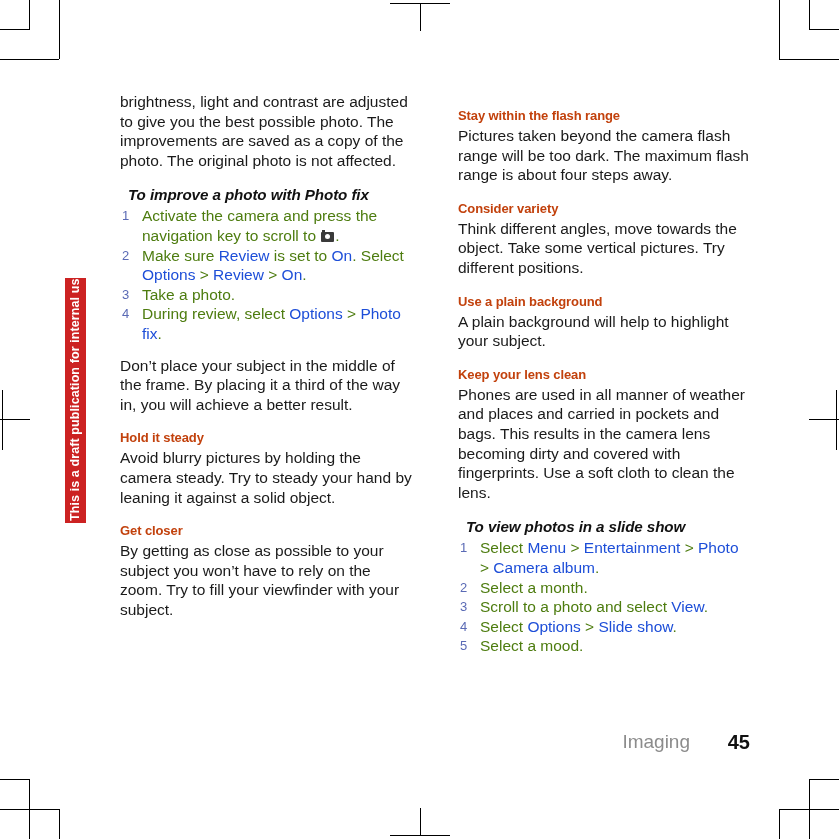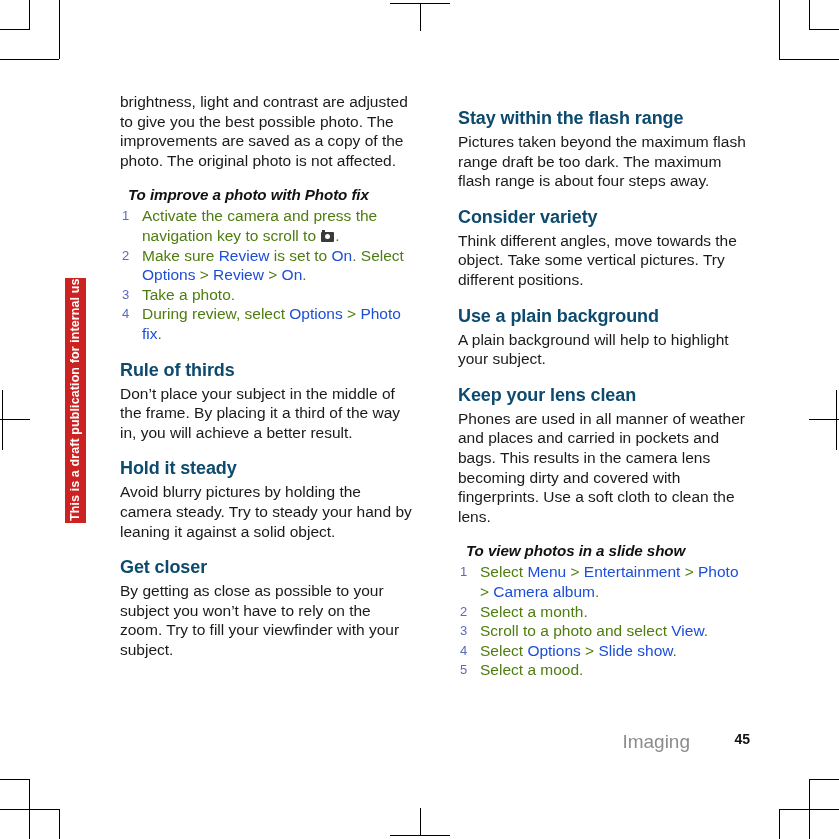--- a/index.html
+++ b/index.html
@@ -68,23 +68,23 @@
   }
   h2.section-heading {
     margin: 20px 0 12px 0;
     font-size: 19.5px;
     font-weight: bold;
     color: #3b4fa4;
     letter-spacing: -0.2px;
   }
   h3.sub-heading {
     margin: 16px 0 3px 0;
-    font-size: 18px;
-    font-weight: bold;
-    color: #0c4a6e;
+    font-size: 13px;
+    font-weight: bold;
+    color: #c2410c;
     letter-spacing: -0.1px;
   }
   h3.task-heading {
     margin: 16px 0 3px 8px;
     font-size: 15.2px;
     font-weight: bold;
     font-style: italic;
     color: #111111;
     letter-spacing: -0.1px;
   }
@@ -154,21 +154,21 @@
     position: absolute;
     right: 60px;
     top: 0;
     font-size: 19px;
     color: #8c8c8c;
   }
   #footer-page-number {
     position: absolute;
     right: 0;
     top: 0;
-    font-size: 14px;
+    font-size: 20px;
     font-weight: bold;
     color: #111111;
   }
 </style>
 </head>
 <body>
 
 <div>
 
   <div class="crop v" style="left:29px;  top:0px;   height:30px;"></div>
@@ -216,35 +216,34 @@
 
     <ol class="steps" id="left-steps">
         <li><span class="sep">Activate the camera and press the navigation key to scroll to </span><span class="camera-glyph"></span><span class="sep">.</span></li>
         <li><span class="sep">Make sure </span><span class="ui-ref">Review</span><span class="sep"> is set to </span><span class="ui-ref">On</span><span class="sep">. Select </span><span class="ui-ref">Options</span><span class="sep"> &gt; </span><span class="ui-ref">Review</span><span class="sep"> &gt; </span><span class="ui-ref">On</span><span class="sep">.</span></li>
         <li><span class="sep">Take a photo.</span></li>
         <li><span class="sep">During review, select </span><span class="ui-ref">Options</span><span class="sep"> &gt; </span><span class="ui-ref">Photo fix</span><span class="sep">.</span></li>
       </ol>
 
 
     <div id="left-tips">
-        <h3 class="sub-heading">Rule of thirds</h3>
         <p class="body-text">Don’t place your subject in the middle of the frame. By placing it a third of the way in, you will achieve a better result.</p>
         <h3 class="sub-heading">Hold it steady</h3>
         <p class="body-text">Avoid blurry pictures by holding the camera steady. Try to steady your hand by leaning it against a solid object.</p>
         <h3 class="sub-heading">Get closer</h3>
         <p class="body-text">By getting as close as possible to your subject you won’t have to rely on the zoom. Try to fill your viewfinder with your subject.</p>
       </div>
 
   </div>
 
   <div class="column" id="column-right">
 
     <div id="right-tips">
         <h3 class="sub-heading">Stay within the flash range</h3>
-        <p class="body-text">Pictures taken beyond the maximum flash range draft be too dark. The maximum flash range is about four steps away.</p>
+        <p class="body-text">Pictures taken beyond the camera flash range will be too dark. The maximum flash range is about four steps away.</p>
         <h3 class="sub-heading">Consider variety</h3>
         <p class="body-text">Think different angles, move towards the object. Take some vertical pictures. Try different positions.</p>
         <h3 class="sub-heading">Use a plain background</h3>
         <p class="body-text">A plain background will help to highlight your subject.</p>
         <h3 class="sub-heading">Keep your lens clean</h3>
         <p class="body-text">Phones are used in all manner of weather and places and carried in pockets and bags. This results in the camera lens becoming dirty and covered with fingerprints. Use a soft cloth to clean the lens.</p>
       </div>
 
 
     <h3 class="task-heading">To view photos in a slide show</h3>

